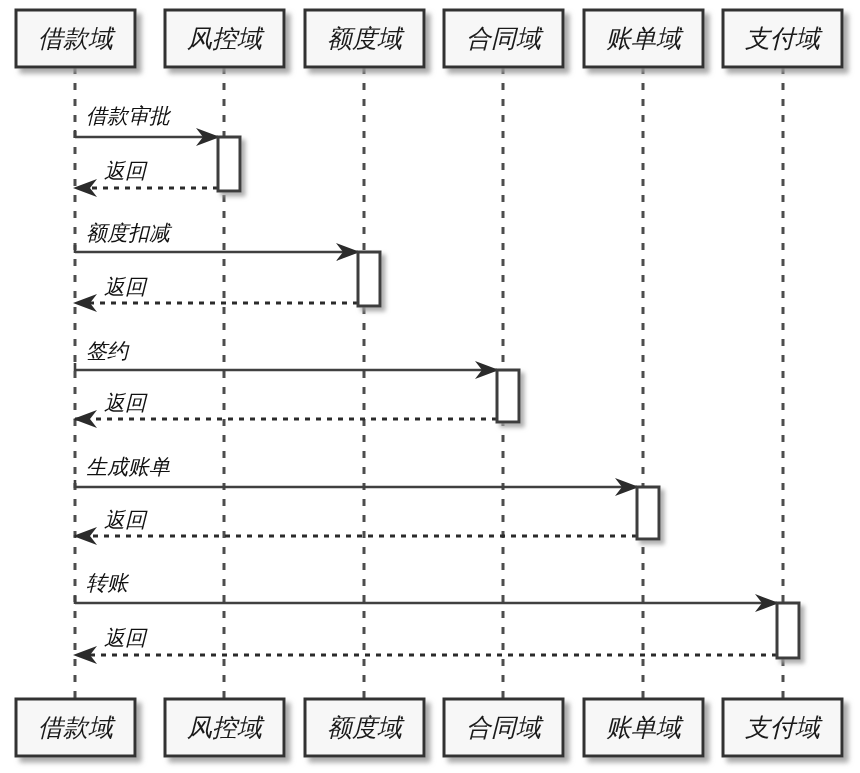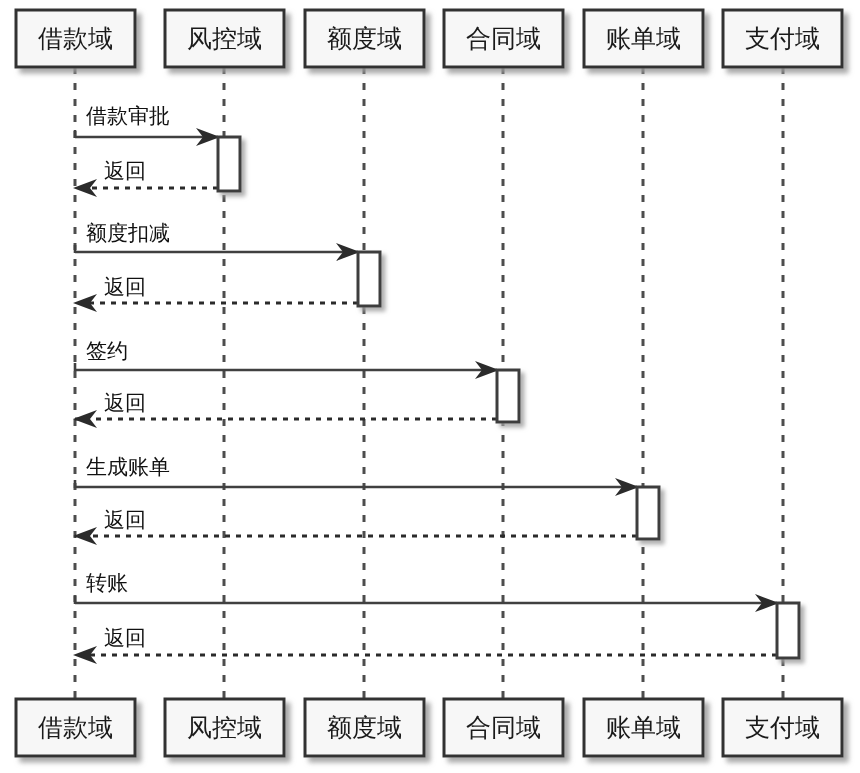--- a/index.html
+++ b/index.html
@@ -9,20 +9,21 @@
   }
   body {
     font-family: "DejaVu Sans", "Liberation Sans", sans-serif;
   }
   #diagram-root {
     position: relative;
     width: 860px;
     height: 773px;
     background: #ffffff;
     overflow: hidden;
+    font-style: italic;
   }
   #diagram-svg {
     position: absolute;
     top: 0;
     left: 0;
     width: 860px;
     height: 773px;
   }
   .participant-box-rect {
     fill: #f7f7f7;

